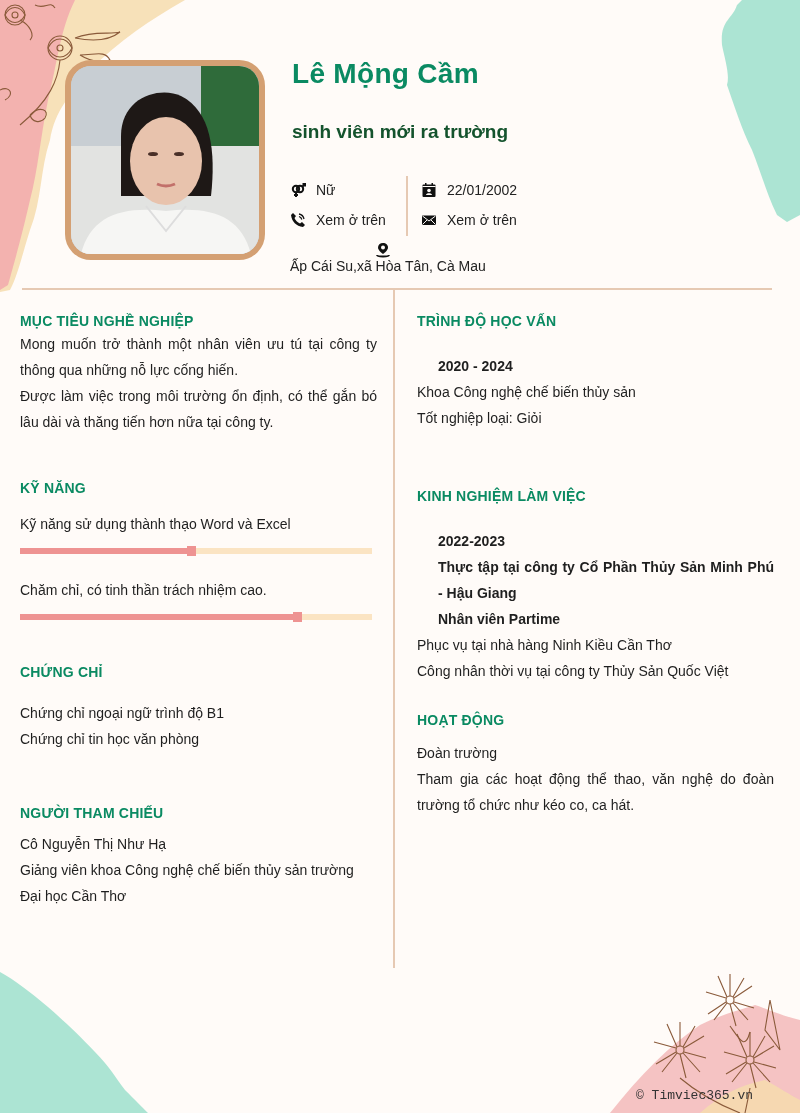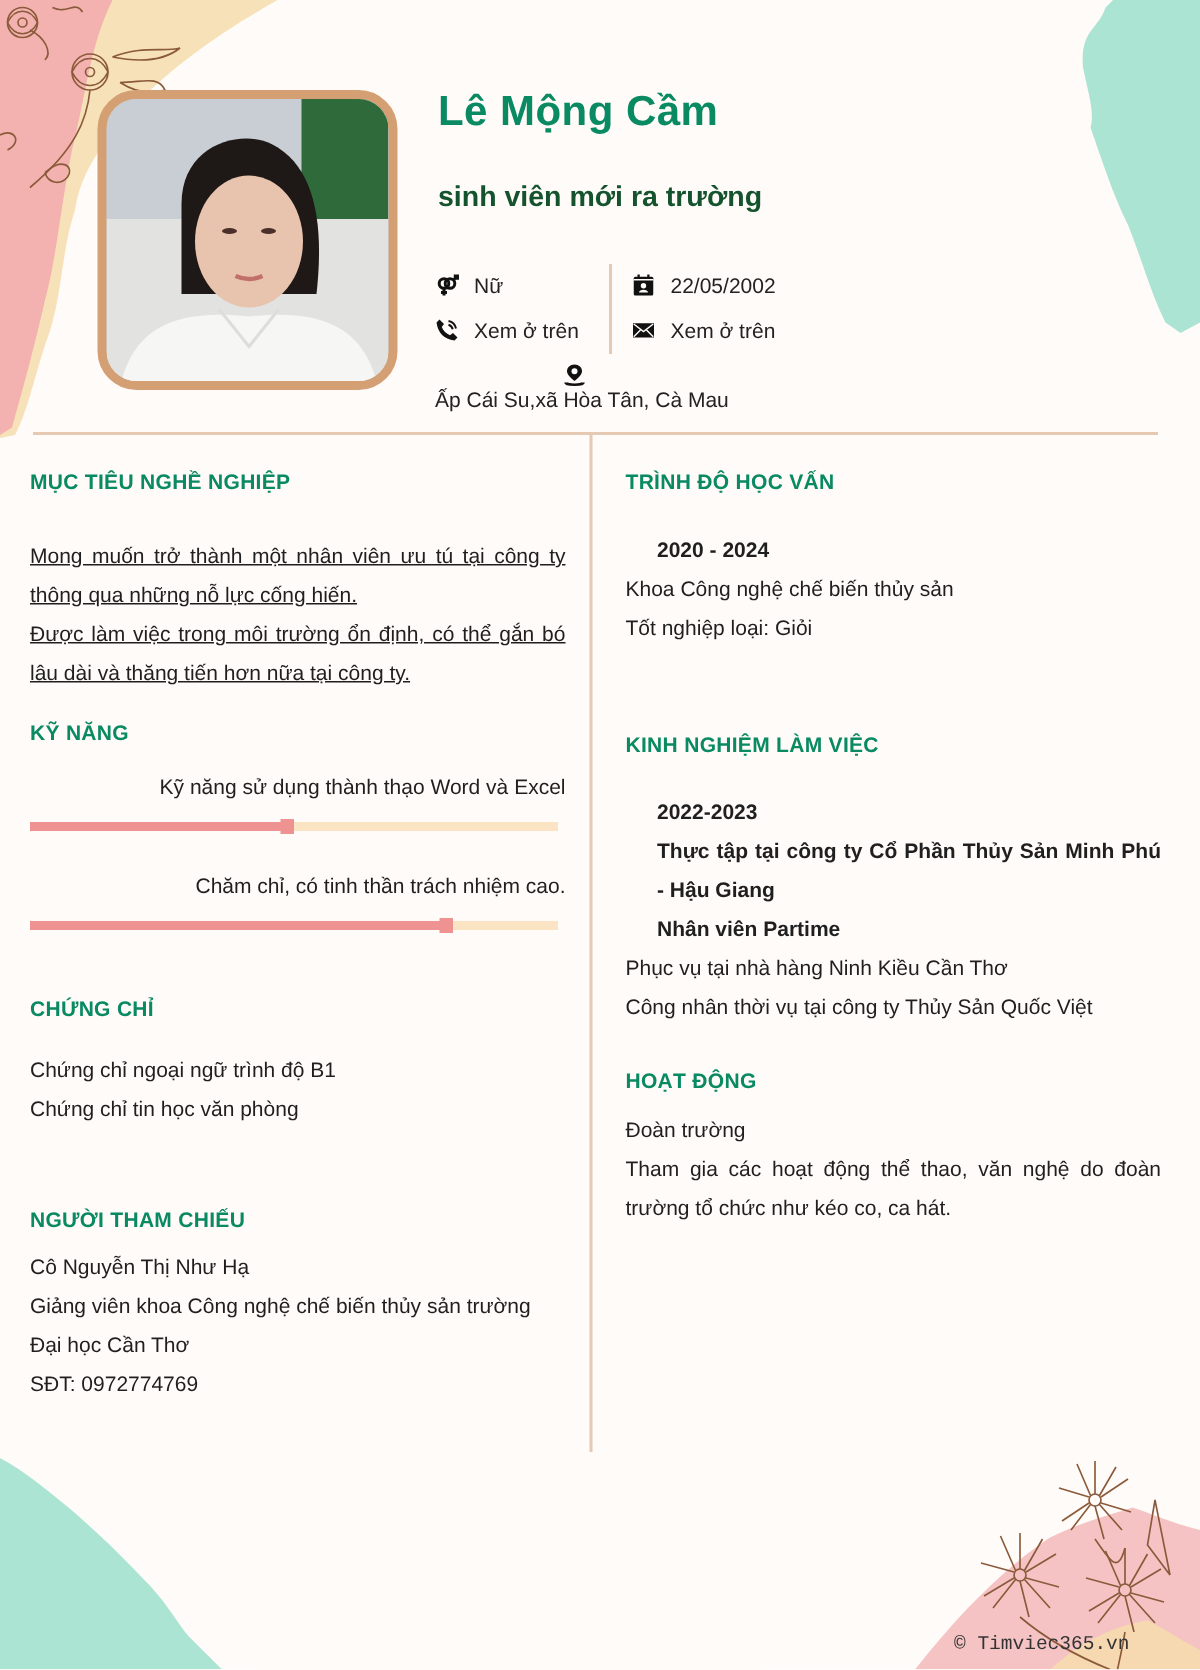--- a/index.html
+++ b/index.html
@@ -52,21 +52,21 @@
   
   .section { position: absolute; }
   .sec-title {
     font-size: 14px; font-weight: bold; color: #0a8a62; letter-spacing: 0.2px;
     white-space: nowrap;
   }
   .para { font-size: 14px; line-height: 26px; color: #1f1f1f; }
   .para.justify { text-align: justify; }
   .bold { font-weight: bold; margin-left: 21px; }
 
-  .skill-label { font-size: 14px; color: #1f1f1f; text-align: right; }
+  .skill-label { font-size: 14px; color: #1f1f1f; }
   .skill-bar {
     position: relative; height: 6px; background: #fbe4c3; margin-top: 16px; width: 352px;
   }
   .skill-fill { position: absolute; left: 0; top: 0; height: 6px; background: #ee9392; }
   .skill-knob { position: absolute; top: -2px; width: 9px; height: 10px; background: #ee9392; }
 
   .footer-credit {
     position: absolute; left: 636px; top: 1088px; font-family: "Liberation Mono", "DejaVu Sans Mono", monospace;
     font-size: 13px; color: #333; white-space: nowrap;
   }
@@ -191,39 +191,39 @@
     <span class="ic">
       <svg viewBox="0 0 16 16">
           <rect x="1.5" y="2.5" width="13" height="12.5" rx="1" fill="#111"></rect>
           <rect x="4" y="1" width="1.5" height="3" fill="#111"></rect>
           <rect x="10.5" y="1" width="1.5" height="3" fill="#111"></rect>
           <rect x="1.5" y="4" width="13" height="1" fill="#fffbf8"></rect>
           <circle cx="8" cy="8.5" r="1.8" fill="#fffbf8"></circle>
           <path d="M5,13 C5,10.5 11,10.5 11,13 Z" fill="#fffbf8"></path>
         </svg>
     </span>
-    <span>22/05/2002</span>
+    <span>22/01/2002</span>
   </div>
   <div class="info" style="left:421px;top:212px;">
     <span class="ic">
       <svg viewBox="0 0 16 16">
           <rect x="1" y="3.5" width="14" height="9.5" fill="#111"></rect>
           <path d="M1.5,4 L8,9 L14.5,4" fill="none" stroke="#fffbf8" stroke-width="1"></path>
           <path d="M1.5,12.5 L6,8 M14.5,12.5 L10,8" fill="none" stroke="#fffbf8" stroke-width="1"></path>
         </svg>
     </span>
     <span>Xem ở trên</span>
   </div>
 
   <div class="hdivider"></div>
   <div class="vdivider"></div>
 
   <div class="section" style="left:20px;top:313px;width:357px;">
     <div class="sec-title">MỤC TIÊU NGHỀ NGHIỆP</div>
-    <div class="para justify" style="margin-top:28px;text-decoration:underline;">
+    <div class="para justify" style="margin-top:2px;">
       <div>Mong muốn trở thành một nhân viên ưu tú tại công ty thông qua những nỗ lực cống hiến.</div>
       <div>Được làm việc trong môi trường ổn định, có thể gắn bó lâu dài và thăng tiến hơn nữa tại công ty.</div>
     </div>
   </div>
 
   <div class="section" style="left:20px;top:480px;width:357px;">
     <div class="sec-title">KỸ NĂNG</div>
     <div style="margin-top:20px;">
       <div class="skill-label">Kỹ năng sử dụng thành thạo Word và Excel</div>
       <div class="skill-bar">
@@ -246,21 +246,20 @@
       <div>Chứng chỉ ngoại ngữ trình độ B1</div>
       <div>Chứng chỉ tin học văn phòng</div>
     </div>
   </div>
 
   <div class="section" style="left:20px;top:805px;width:357px;">
     <div class="sec-title">NGƯỜI THAM CHIẾU</div>
     <div class="para" style="margin-top:10px;">
       <div>Cô Nguyễn Thị Như Hạ</div>
       <div>Giảng viên khoa Công nghệ chế biến thủy sản trường Đại học Cần Thơ</div>
-      <div>SĐT: 0972774769</div>
     </div>
   </div>
 
   <div class="section" style="left:417px;top:313px;width:357px;">
     <div class="sec-title">TRÌNH ĐỘ HỌC VẤN</div>
     <div class="para" style="margin-top:24px;">
       <div class="bold">2020 - 2024</div>
       <div>Khoa Công nghệ chế biến thủy sản</div>
       <div>Tốt nghiệp loại: Giỏi</div>
     </div>

